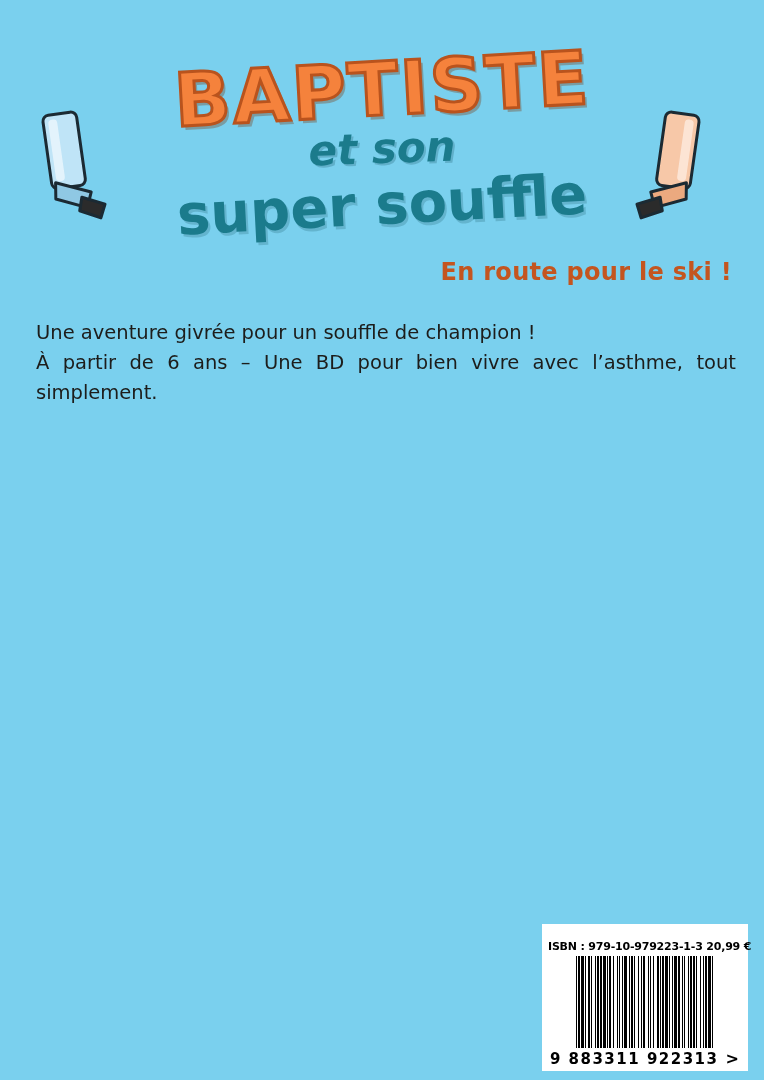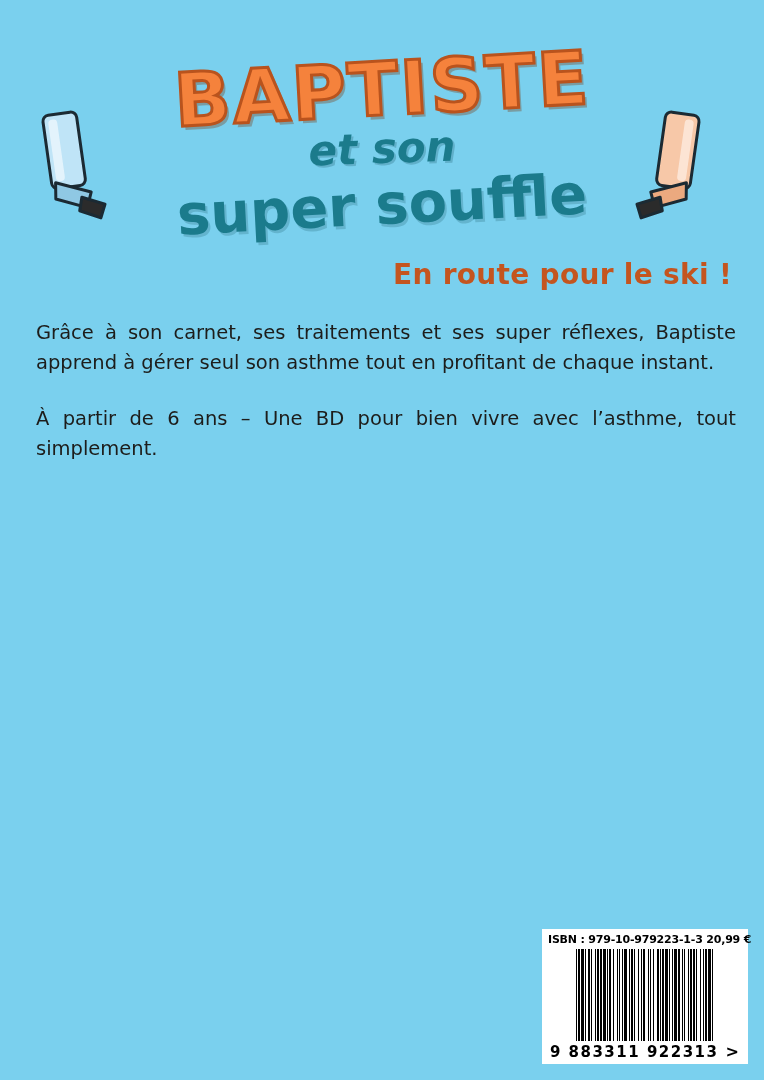--- a/index.html
+++ b/index.html
@@ -75,21 +75,21 @@
     transform: rotate(-3deg);
     text-shadow: 2px 3px 0 rgba(20,80,95,0.22);
   }
 
   .title-tag {
     position: absolute;
     right: 32px;
     top: 258px;
     font-family: "DejaVu Sans", sans-serif;
     font-weight: bold;
-    font-size: 28px;
+    font-size: 24px;
     color: #c4551f;
     letter-spacing: 0.3px;
   }
 
   
   .inhaler {
     position: absolute;
   }
   .inhaler.left  { left: 36px;  top: 108px; transform: rotate(-8deg); }
   .inhaler.right { right: 58px; top: 108px; transform: rotate(8deg) scaleX(-1); }
@@ -109,24 +109,24 @@
   .blurb p {
     margin: 0 0 26px 0;
   }
   .blurb p:last-child { margin-bottom: 0; }
   .blurb p.tight { margin-bottom: 0; }
 
   
   .barcode-block {
     position: absolute;
     right: 16px;
-    bottom: 16px;
+    bottom: 9px;
     width: 206px;
     background: #ffffff;
-    padding: 4px 6px 3px 6px;
+    padding: 16px 6px 3px 6px;
     box-sizing: border-box;
   }
   .isbn-line {
     font-family: "DejaVu Sans", sans-serif;
     font-weight: bold;
     font-size: 11px;
     color: #000;
     text-align: center;
     letter-spacing: -0.2px;
     margin-bottom: 3px;
@@ -184,21 +184,21 @@
       </svg>
     </div>
 
     <div class="title-main">BAPTISTE</div>
     <div class="title-sub1">et son</div>
     <div class="title-sub2">super souffle</div>
     <div class="title-tag">En route pour le ski !</div>
   </div>
 
   <div class="blurb">
-    <p>Grâce à son carnet, ses traitements et ses super réflexes, Baptiste apprend à gérer seul son asthme tout en profitant de chaque instant.</p>
+    <p class="tight">Une aventure givrée pour un souffle de champion !</p>
     <p>À partir de 6 ans – Une BD pour bien vivre avec l’asthme, tout simplement.</p>
   </div>
 
   <div class="barcode-block">
     <div class="isbn-line">ISBN : 979-10-979223-1-3  20,99 €</div>
     <div class="bars">
         <i style="width:1px;background:#000;"></i>
         <i style="width:1px;background:transparent;"></i>
         <i style="width:2px;background:#000;"></i>
         <i style="width:1px;background:transparent;"></i>

